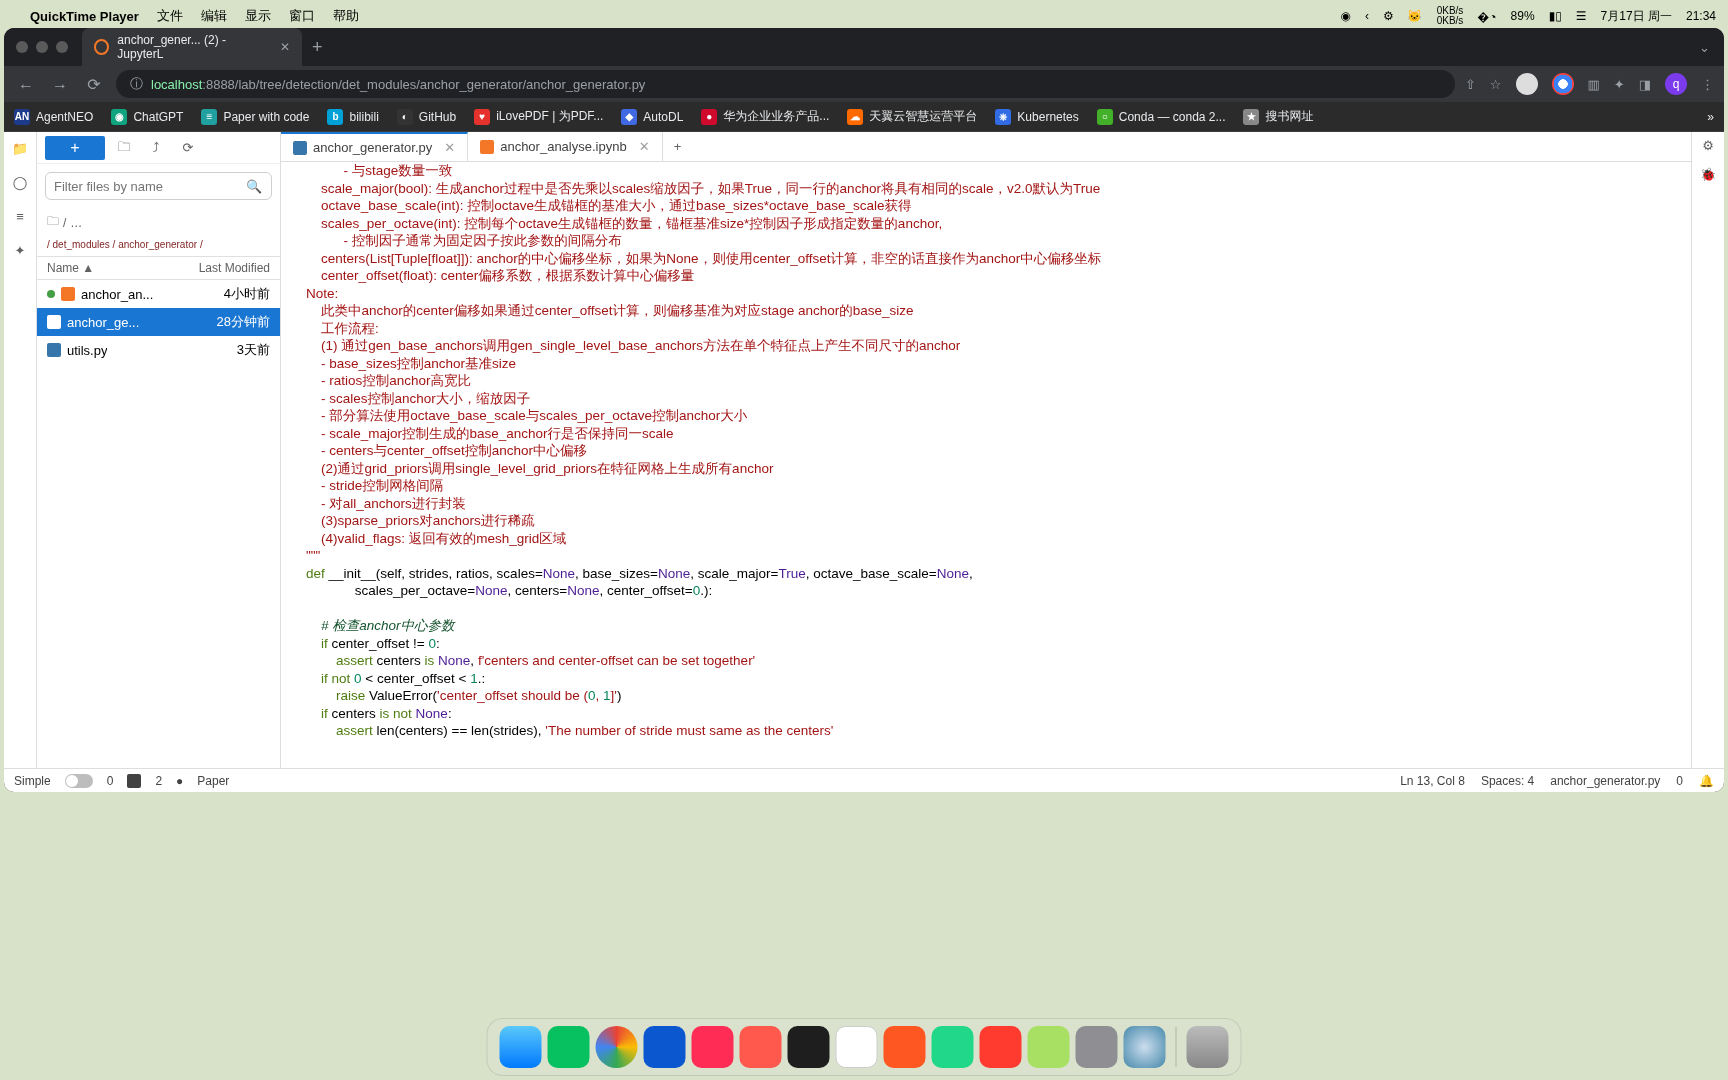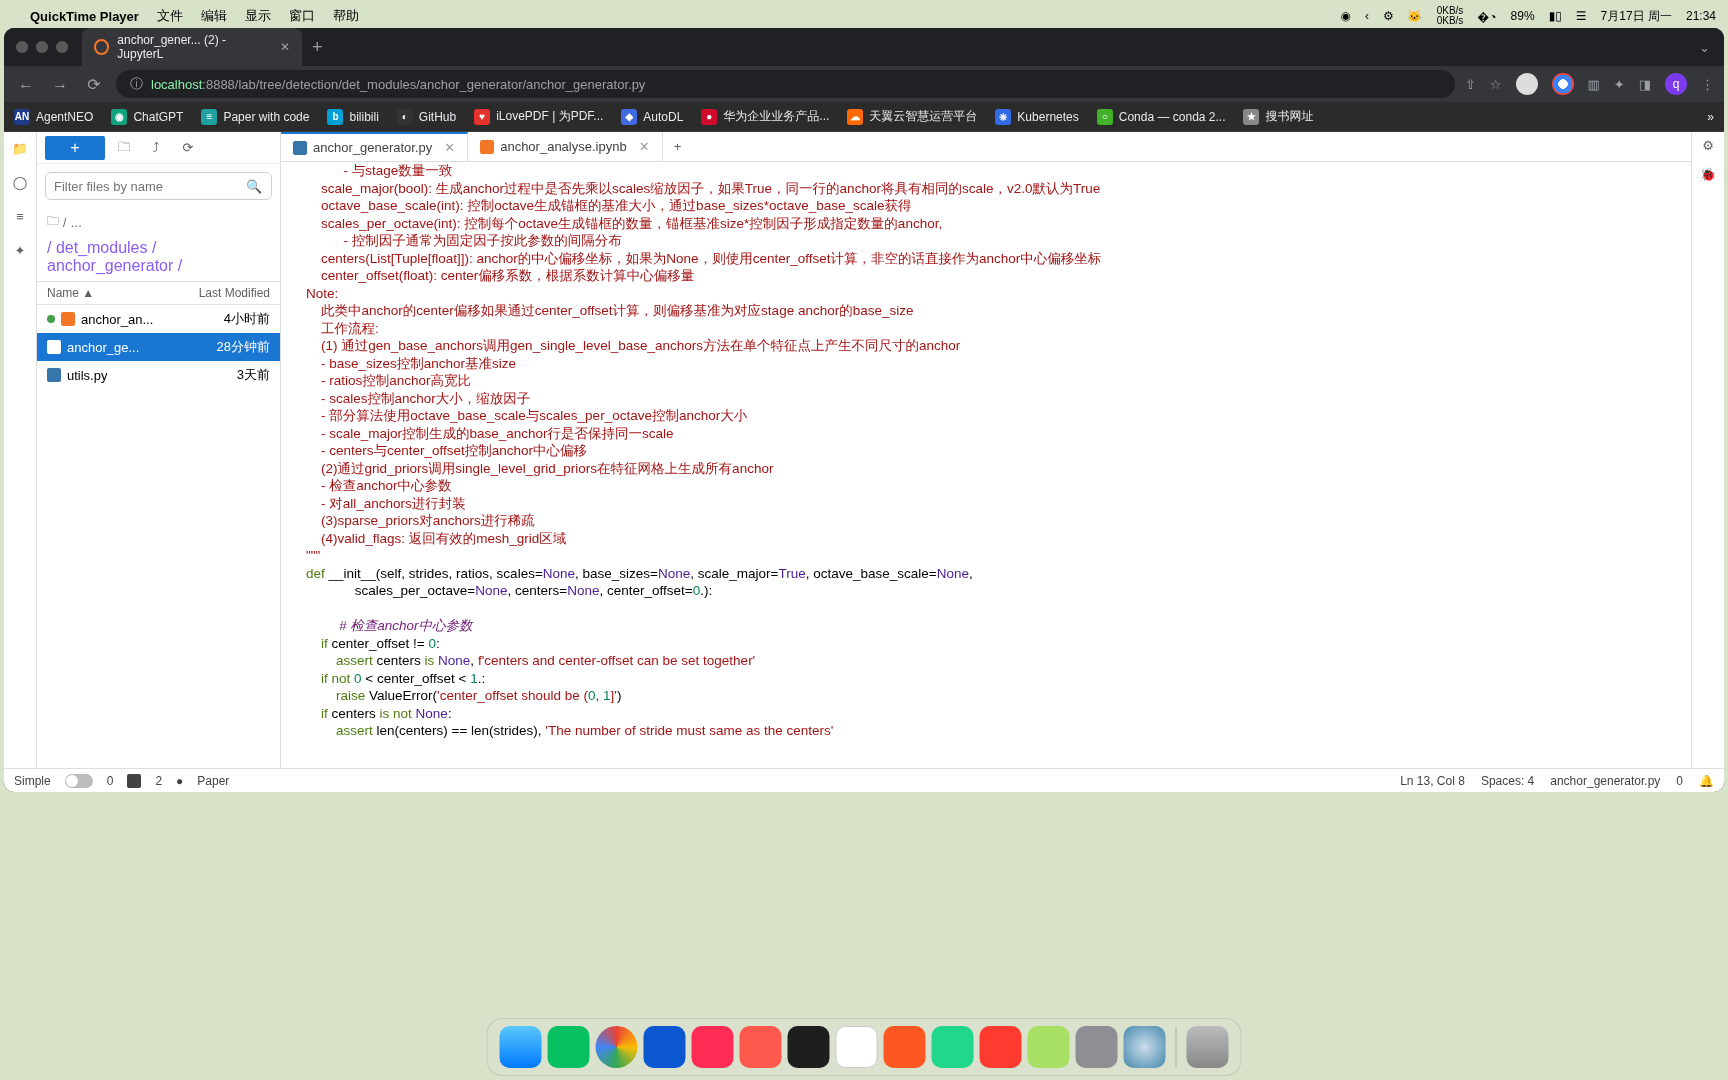--- a/index.html
+++ b/index.html
@@ -46,42 +46,42 @@
 .jbody { flex: 1; display: flex; overflow: hidden; }
 .leftact { width: 33px; background: #fff; border-right: 1px solid #ddd; display: flex; flex-direction: column; align-items: center; padding-top: 6px; gap: 14px; color: #616161; }
 .leftact div { width: 20px; height: 20px; display: flex; align-items: center; justify-content: center; }
 
 .filepanel { width: 244px; border-right: 1px solid #ddd; display: flex; flex-direction: column; }
 .fp-toolbar { height: 32px; display: flex; align-items: center; padding: 0 8px; gap: 6px; border-bottom: 1px solid #eee; }
 .fp-toolbar .plus { background: #1976d2; color: #fff; width: 60px; height: 24px; border-radius: 2px; display: flex; align-items: center; justify-content: center; font-size: 16px; }
 .fp-toolbar .tb { width: 26px; text-align: center; color: #616161; }
 .fp-filter { margin: 8px; border: 1px solid #cfcfcf; border-radius: 6px; height: 28px; display: flex; align-items: center; padding: 0 8px; color: #757575; justify-content: space-between; }
 .fp-crumb { padding: 4px 10px; font-size: 12px; color: #616161; display: flex; align-items: center; gap: 4px; }
-.fp-path { padding: 2px 10px 6px; font-size: 16px; color: #8b5cf6; }
+.fp-path { padding: 2px 10px 6px; font-size: 10px; color: #7f1d1d; }
 .fp-head { display: flex; justify-content: space-between; padding: 4px 10px; border-top: 1px solid #e0e0e0; border-bottom: 1px solid #e0e0e0; font-size: 12px; color: #616161; }
 .fp-row { display: flex; justify-content: space-between; padding: 5px 10px; font-size: 13px; align-items: center; }
 .fp-row.selected { background: #1976d2; color: #fff; }
 .fp-row .fname { display: flex; align-items: center; gap: 6px; overflow: hidden; white-space: nowrap; text-overflow: ellipsis; max-width: 140px; }
 .fp-row .dot { width: 8px; height: 8px; border-radius: 50%; }
 .fp-row .pyico { width: 14px; height: 14px; background: #3776ab; border-radius: 2px; }
 .fp-row .nbico { width: 14px; height: 14px; background: #f37726; border-radius: 2px; }
 
 .main { flex: 1; display: flex; flex-direction: column; overflow: hidden; }
 .etabs { height: 30px; display: flex; border-bottom: 1px solid #ddd; align-items: stretch; }
 .etab { display: flex; align-items: center; gap: 6px; padding: 0 12px; border-right: 1px solid #ddd; font-size: 13px; color: #424242; position: relative; }
 .etab.active { border-top: 2px solid #1976d2; background: #fff; }
 .etab .close { color: #9e9e9e; margin-left: 6px; }
 .etab-add { width: 30px; display: flex; align-items: center; justify-content: center; color: #616161; }
 
 .editor { flex: 1; display: flex; overflow: hidden; font-family: Menlo, Monaco, "Courier New", monospace; font-size: 13.5px; line-height: 17.5px; background: #fff; }
 .gutter { width: 44px; text-align: right; padding-right: 8px; color: #237893; background: #fff; border-right: 0; user-select: none; }
 .code { flex: 1; padding-left: 10px; white-space: pre; color: #000; overflow: hidden; }
 .s { color: #a31515; }
 .k { color: #4d7c0f; }
-.c { color: #701a75; font-style: italic; margin-left: 18px; }
+.c { color: #14532d; font-style: italic; }
 .n { color: #098658; }
 .b { color: #4c1d95; }
 
 .rightact { width: 33px; border-left: 1px solid #ddd; display: flex; flex-direction: column; align-items: center; padding-top: 6px; gap: 14px; color: #616161; }
 
 .statusbar { height: 24px; border-top: 1px solid #ddd; display: flex; align-items: center; padding: 0 10px; font-size: 12px; color: #424242; justify-content: space-between; }
 .statusbar .sl { display: flex; align-items: center; gap: 14px; }
 .statusbar .sr { display: flex; align-items: center; gap: 16px; }
 .toggle { width: 28px; height: 14px; background: #bdbdbd; border-radius: 7px; position: relative; }
 .toggle::after { content: ""; position: absolute; left: 1px; top: 1px; width: 12px; height: 12px; background: #fff; border-radius: 50%; }
@@ -289,21 +289,21 @@
         <span class="s">此类中anchor的center偏移如果通过center_offset计算，则偏移基准为对应stage anchor的base_size</span>
         <span class="s">工作流程:</span>
         <span class="s">(1) 通过gen_base_anchors调用gen_single_level_base_anchors方法在单个特征点上产生不同尺寸的anchor</span>
         <span class="s">- base_sizes控制anchor基准size</span>
         <span class="s">- ratios控制anchor高宽比</span>
         <span class="s">- scales控制anchor大小，缩放因子</span>
         <span class="s">- 部分算法使用octave_base_scale与scales_per_octave控制anchor大小</span>
         <span class="s">- scale_major控制生成的base_anchor行是否保持同一scale</span>
         <span class="s">- centers与center_offset控制anchor中心偏移</span>
         <span class="s">(2)通过grid_priors调用single_level_grid_priors在特征网格上生成所有anchor</span>
-        <span class="s">- 检查anchor中心参数</span>
+        <span class="s">- stride控制网格间隔</span>
         <span class="s">- 对all_anchors进行封装</span>
         <span class="s">(3)sparse_priors对anchors进行稀疏</span>
         <span class="s">(4)valid_flags: 返回有效的mesh_grid区域</span>
     <span class="s">"""</span>
     <span class="k">def</span> __init__(self, strides, ratios, scales=<span class="b">None</span>, base_sizes=<span class="b">None</span>, scale_major=<span class="b">True</span>, octave_base_scale=<span class="b">None</span>,
                  scales_per_octave=<span class="b">None</span>, centers=<span class="b">None</span>, center_offset=<span class="n">0</span>.):
 
         <span class="c"># 检查anchor中心参数</span>
         <span class="k">if</span> center_offset != <span class="n">0</span>:
             <span class="k">assert</span> centers <span class="k">is</span> <span class="b">None</span>, <span class="s">f'centers and center-offset can be set together'</span>

